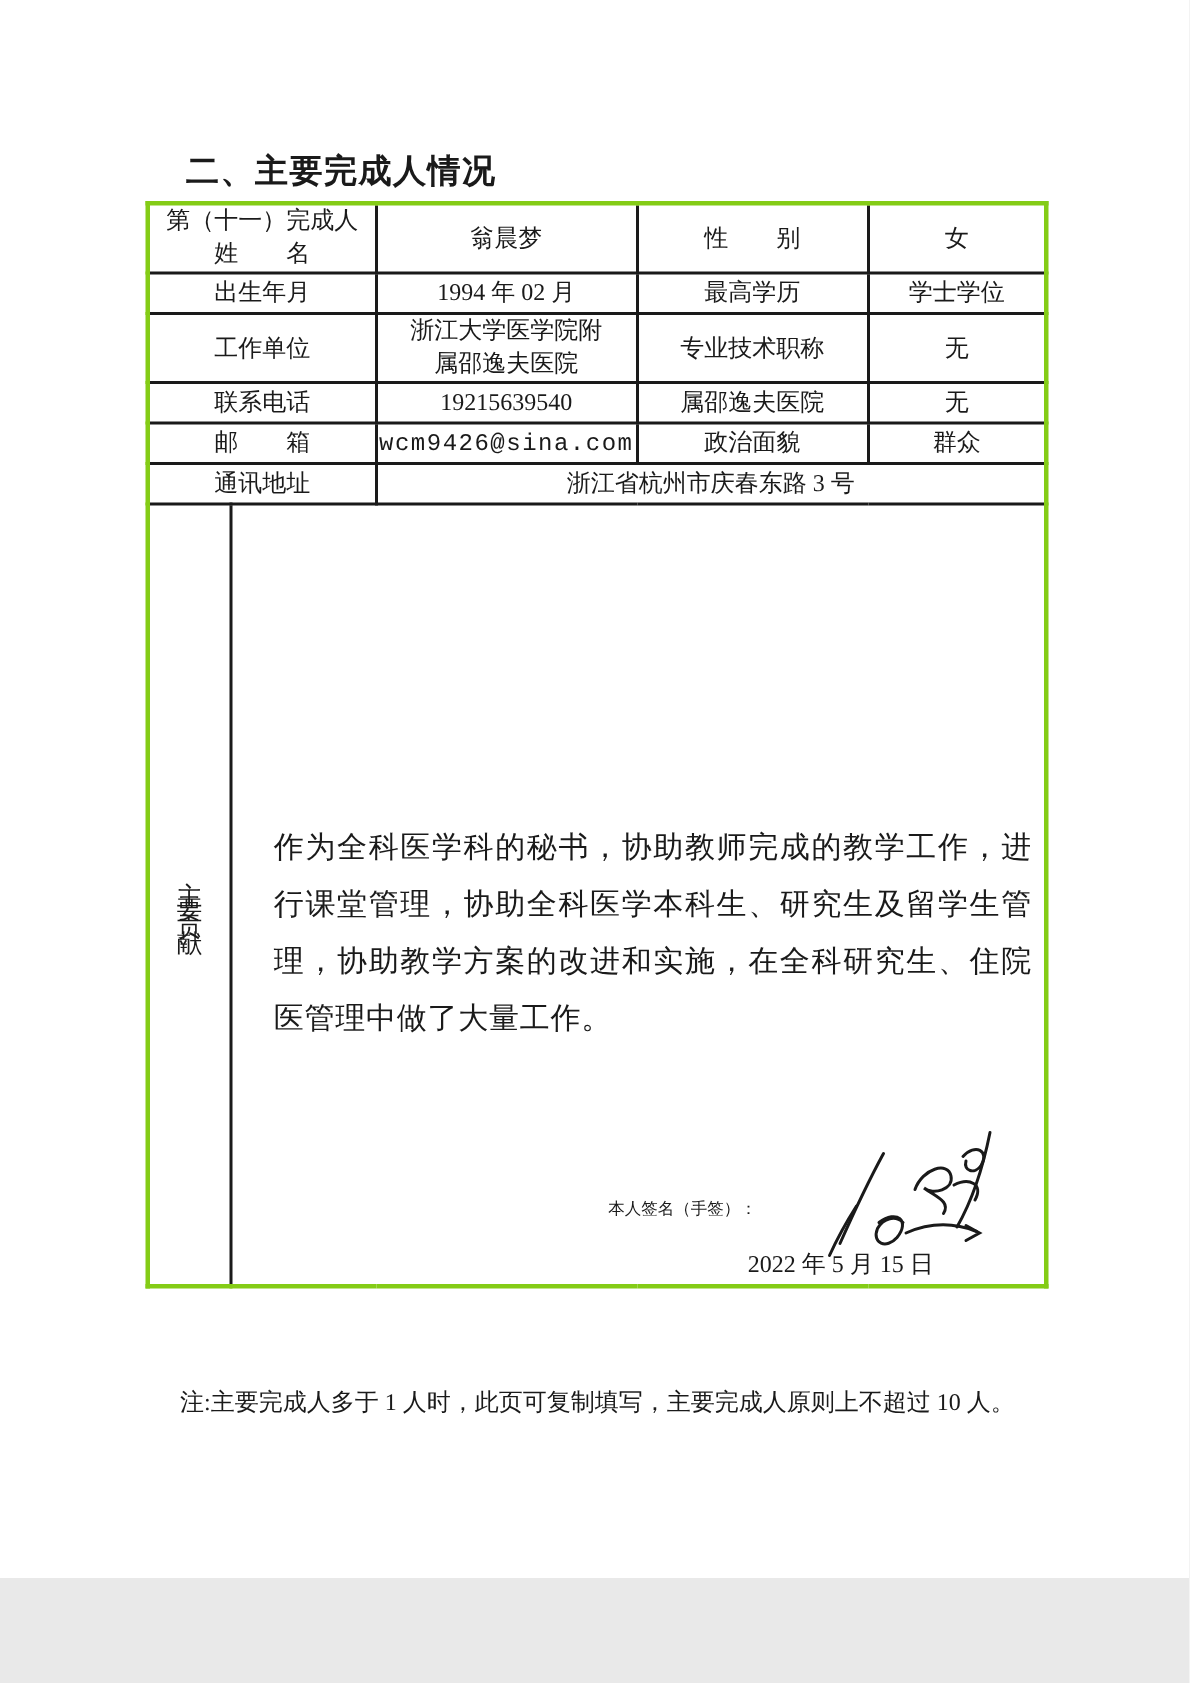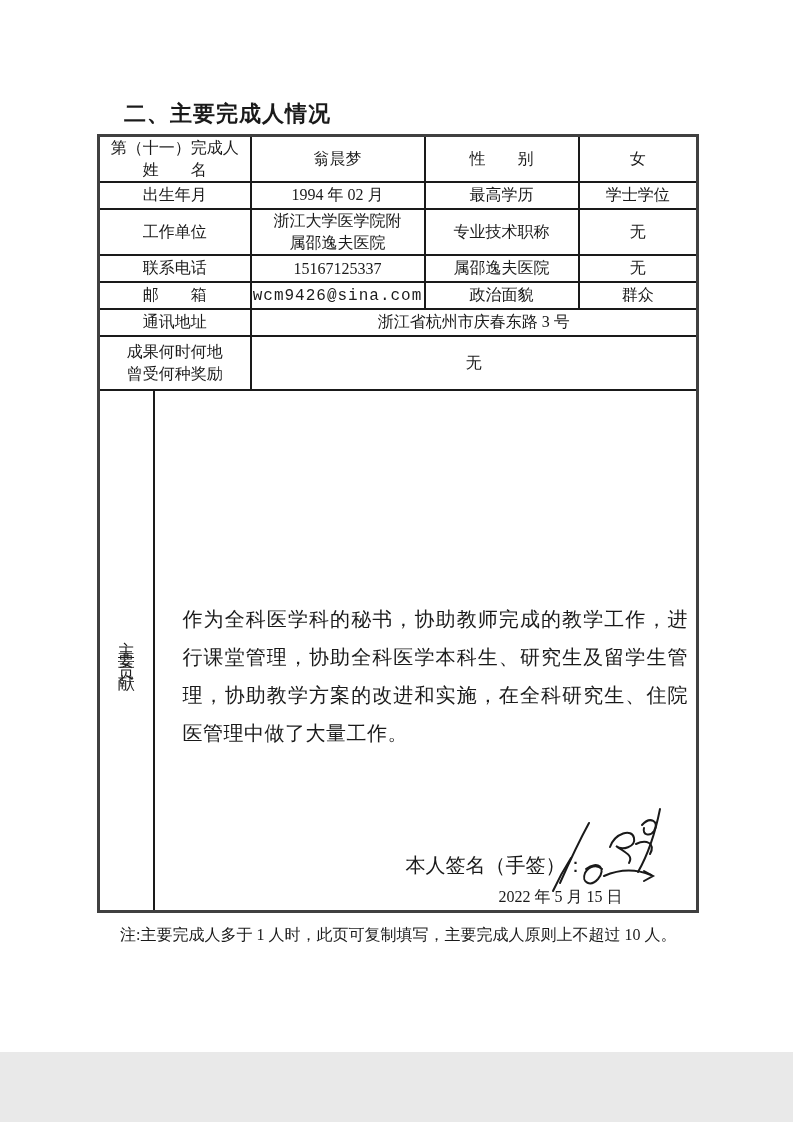--- a/index.html
+++ b/index.html
@@ -25,21 +25,21 @@
     white-space: nowrap;
   }
 
   .form-table {
     position: absolute;
     left: 97px;
     top: 134px;
     width: 599px;
     border-collapse: collapse;
     table-layout: fixed;
-    border: 3px solid #404040;
+    border: 3px solid #84cc16;
   }
   .form-table td {
     border: 2px solid #1a1a1a;
     text-align: center;
     vertical-align: middle;
     font-size: 16px;
     padding: 0;
     overflow: hidden;
   }
 
@@ -70,21 +70,21 @@
     margin: 52px 8px 0 28px;
     font-size: 20px;
     line-height: 38px;
     text-align: justify;
     letter-spacing: 0.5px;
   }
   .sig-label {
     position: absolute;
     left: 251px;
     top: 461px;
-    font-size: 20px;
+    font-size: 11px;
     white-space: nowrap;
     font-family: Liberation Mono, monospace;
   }
   .signature-svg {
     position: absolute;
     left: 391px;
     top: 412px;
     width: 122px;
     height: 94px;
   }
@@ -145,40 +145,33 @@
       <td colspan="2">工作单位</td>
       <td>
         <div class="two-line">浙江大学医学院附</div>
         <div class="two-line">属邵逸夫医院</div>
       </td>
       <td>专业技术职称</td>
       <td>无</td>
     </tr>
     <tr style="height:27px">
       <td colspan="2">联系电话</td>
-      <td>15167125337</td>
+      <td>19215639540</td>
       <td>属邵逸夫医院</td>
       <td>无</td>
     </tr>
     <tr style="height:27px">
       <td colspan="2">邮　　箱</td>
       <td class="mono-val">wcm9426@sina.com</td>
       <td>政治面貌</td>
       <td>群众</td>
     </tr>
     <tr style="height:27px">
       <td colspan="2">通讯地址</td>
       <td colspan="3">浙江省杭州市庆春东路 3 号</td>
-    </tr>
-    <tr style="height:54px">
-      <td colspan="2">
-        <div class="two-line">成果何时何地</div>
-        <div class="two-line">曾受何种奖励</div>
-      </td>
-      <td colspan="3">无</td>
     </tr>
     <tr style="height:521px">
       <td class="vert-label-cell">
         <div class="vert-text">主要贡献</div>
       </td>
       <td colspan="4" class="contrib-cell">
         <p class="contrib-text">作为全科医学科的秘书，协助教师完成的教学工作，进行课堂管理，协助全科医学本科生、研究生及留学生管理，协助教学方案的改进和实施，在全科研究生、住院医管理中做了大量工作。</p>
         <span class="sig-label">本人签名（手签）：</span>
         <svg class="signature-svg" viewBox="0 0 122 94" role="img" aria-label="翁晨梦">
           <path d="M14,80 C22,62 31,42 43,20"></path>

